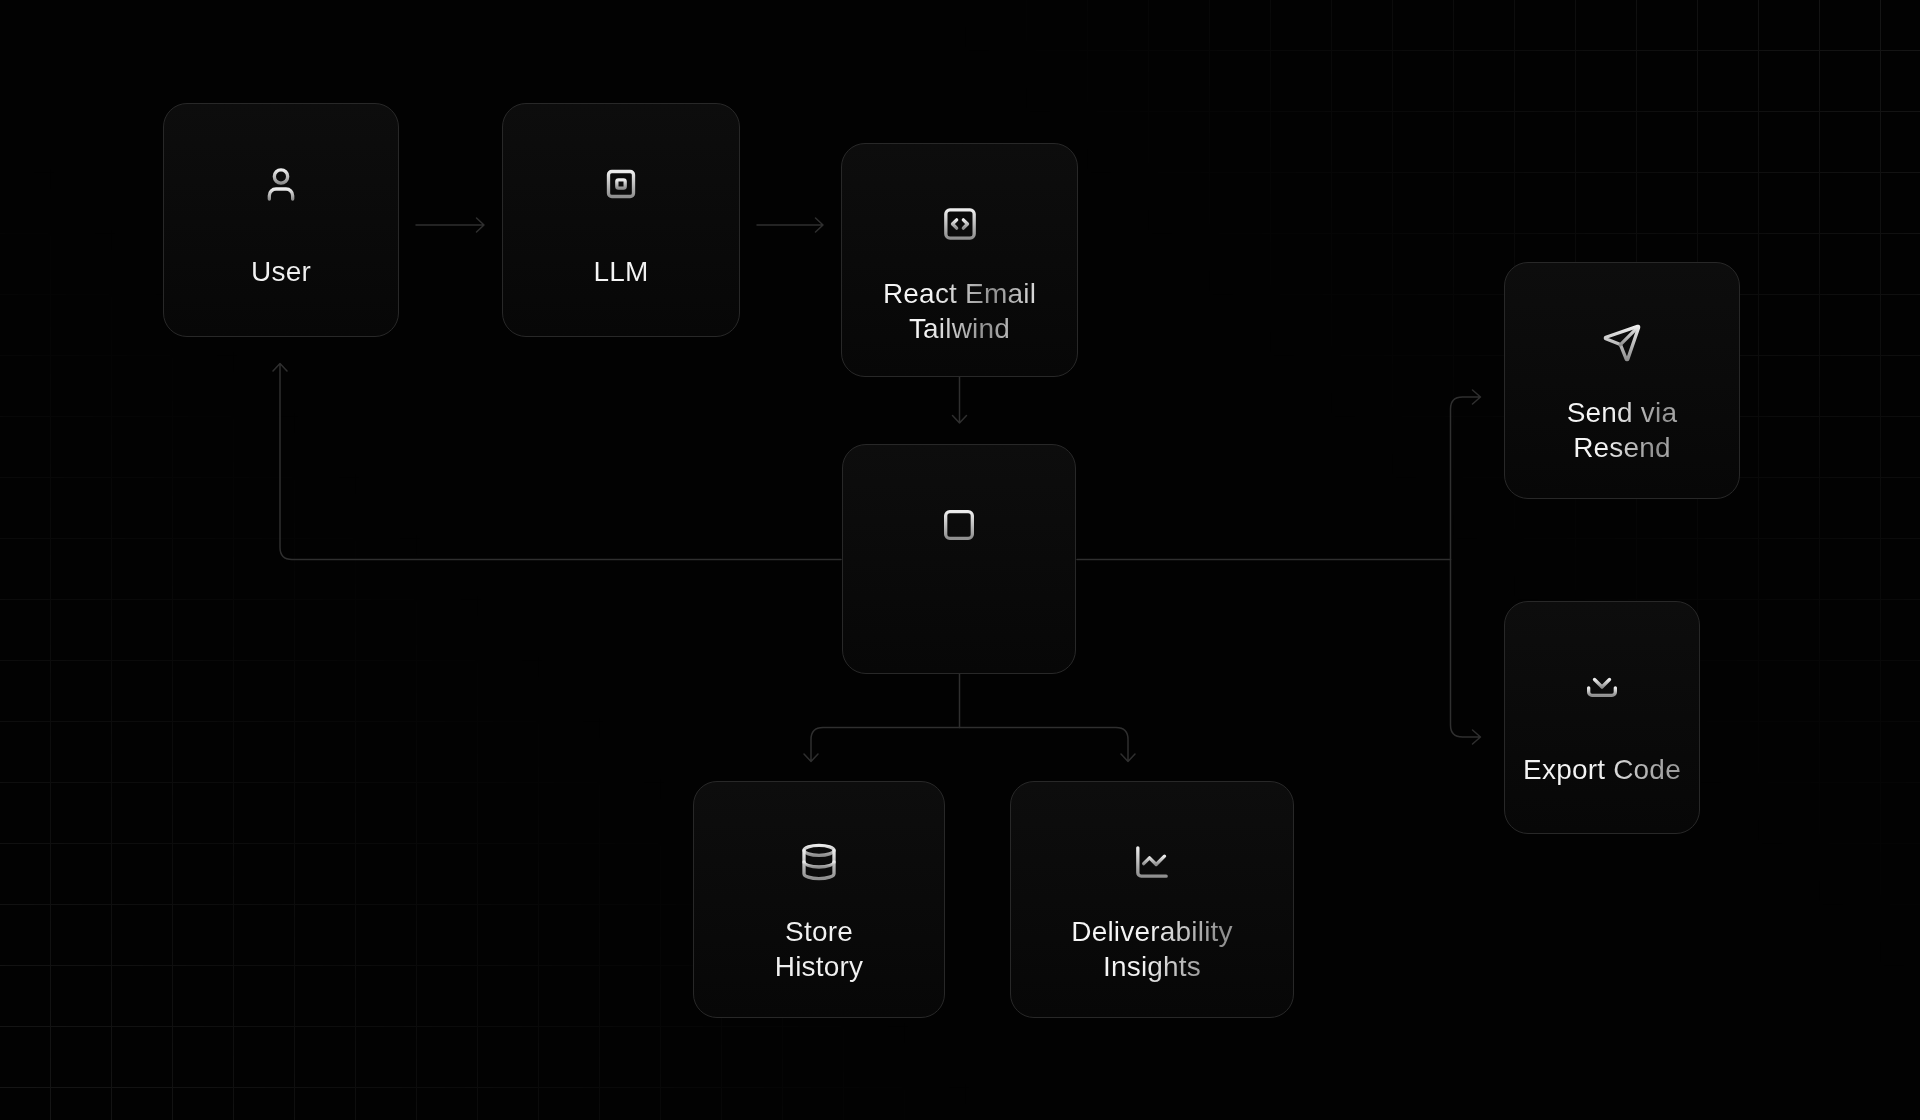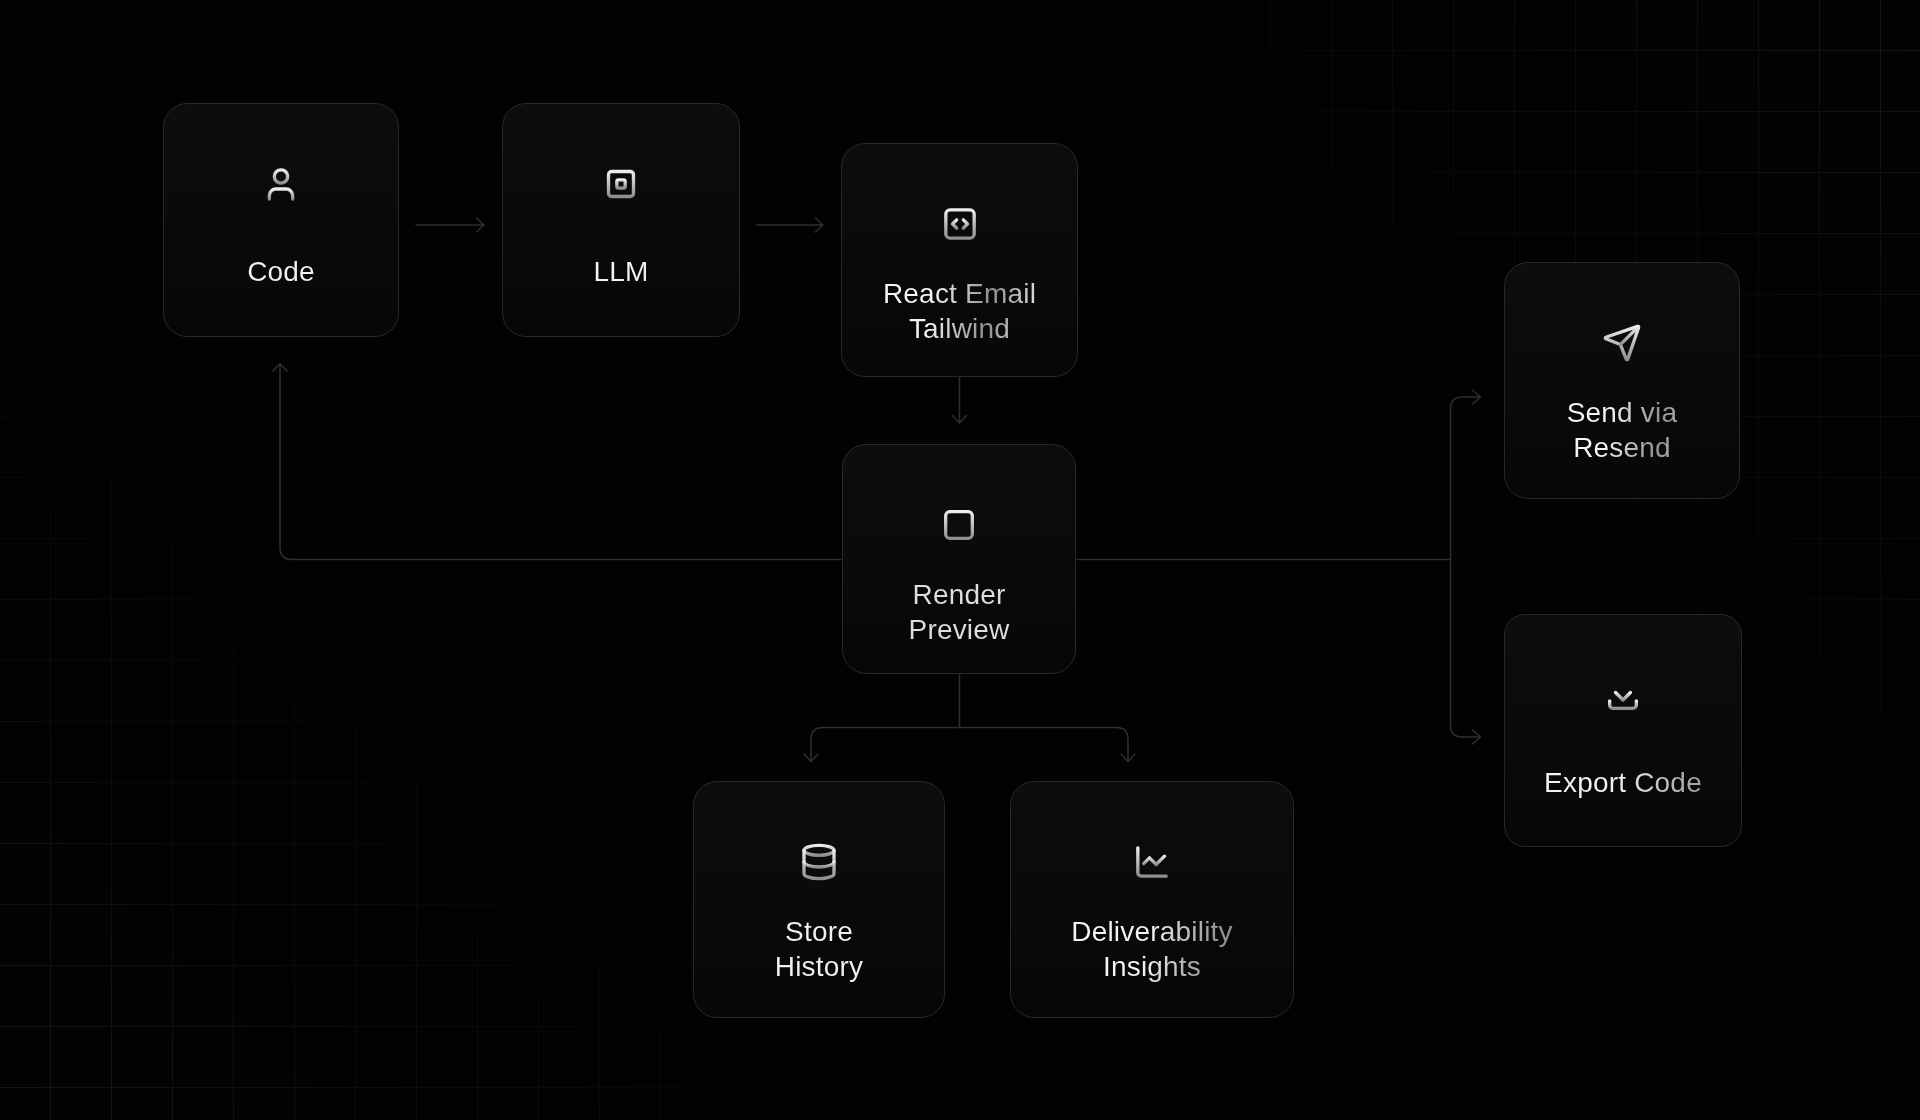--- a/index.html
+++ b/index.html
@@ -141,21 +141,21 @@
 
   <div class="node n-user" style="left:163px; top:103px; width:236px; height:234px;">
     <span class="icon-wrap">
       <svg viewBox="0 0 24 24">
         <g class="icon-stroke">
           <circle cx="12" cy="7.5" r="4"></circle>
           <path d="M19 21v-2a4 4 0 0 0-4-4H9a4 4 0 0 0-4 4v2"></path>
         </g>
       </svg>
     </span>
-    <div class="label">Code</div>
+    <div class="label">User</div>
   </div>
 
   <div class="node n-llm" style="left:502px; top:103px; width:238px; height:234px;">
     <span class="icon-wrap">
       <svg viewBox="0 0 24 24">
         <g class="icon-stroke">
           <rect x="4.5" y="4.5" width="15" height="15" rx="2"></rect>
           <rect x="9.5" y="9.5" width="5" height="5" rx="1"></rect>
           <path d="M9 2v2.5"></path>
             <path d="M15 2v2.5"></path>
@@ -187,38 +187,36 @@
 
   <div class="node n-render" style="left:842px; top:444px; width:234px; height:230px;">
     <span class="icon-wrap">
       <svg viewBox="0 0 24 24">
         <g class="icon-stroke">
           <rect x="4" y="4" width="16" height="16" rx="2.5"></rect>
           <path d="M4 10h16"></path>
         </g>
       </svg>
     </span>
-    <div class="label">Render
-Preview</div>
   </div>
 
   <div class="node n-send" style="left:1504px; top:262px; width:236px; height:237px;">
     <span class="icon-wrap">
       <svg viewBox="0 0 24 24">
         <g class="icon-stroke">
           <path d="M14.536 21.686a.5.5 0 0 0 .937-.024l6.5-19a.496.496 0 0 0-.635-.635l-19 6.5a.5.5 0 0 0-.024.937l7.93 3.18a2 2 0 0 1 1.112 1.11z"></path>
           <path d="m21.854 2.147-10.94 10.939"></path>
         </g>
       </svg>
     </span>
     <div class="label">Send via
 Resend</div>
   </div>
 
-  <div class="node n-export" style="left:1504px; top:614px; width:238px; height:233px;border-radius:21px;">
+  <div class="node n-export" style="left:1504px; top:601px; width:196px; height:233px;">
     <span class="icon-wrap">
       <svg viewBox="0 0 24 24">
         <g class="icon-stroke">
           <path d="M12 4v11"></path>
           <path d="m7.5 10.5 4.5 4.5 4.5-4.5"></path>
           <path d="M20 15.5V18a2 2 0 0 1-2 2H6a2 2 0 0 1-2-2v-2.5"></path>
         </g>
       </svg>
     </span>
     <div class="label">Export Code</div>

